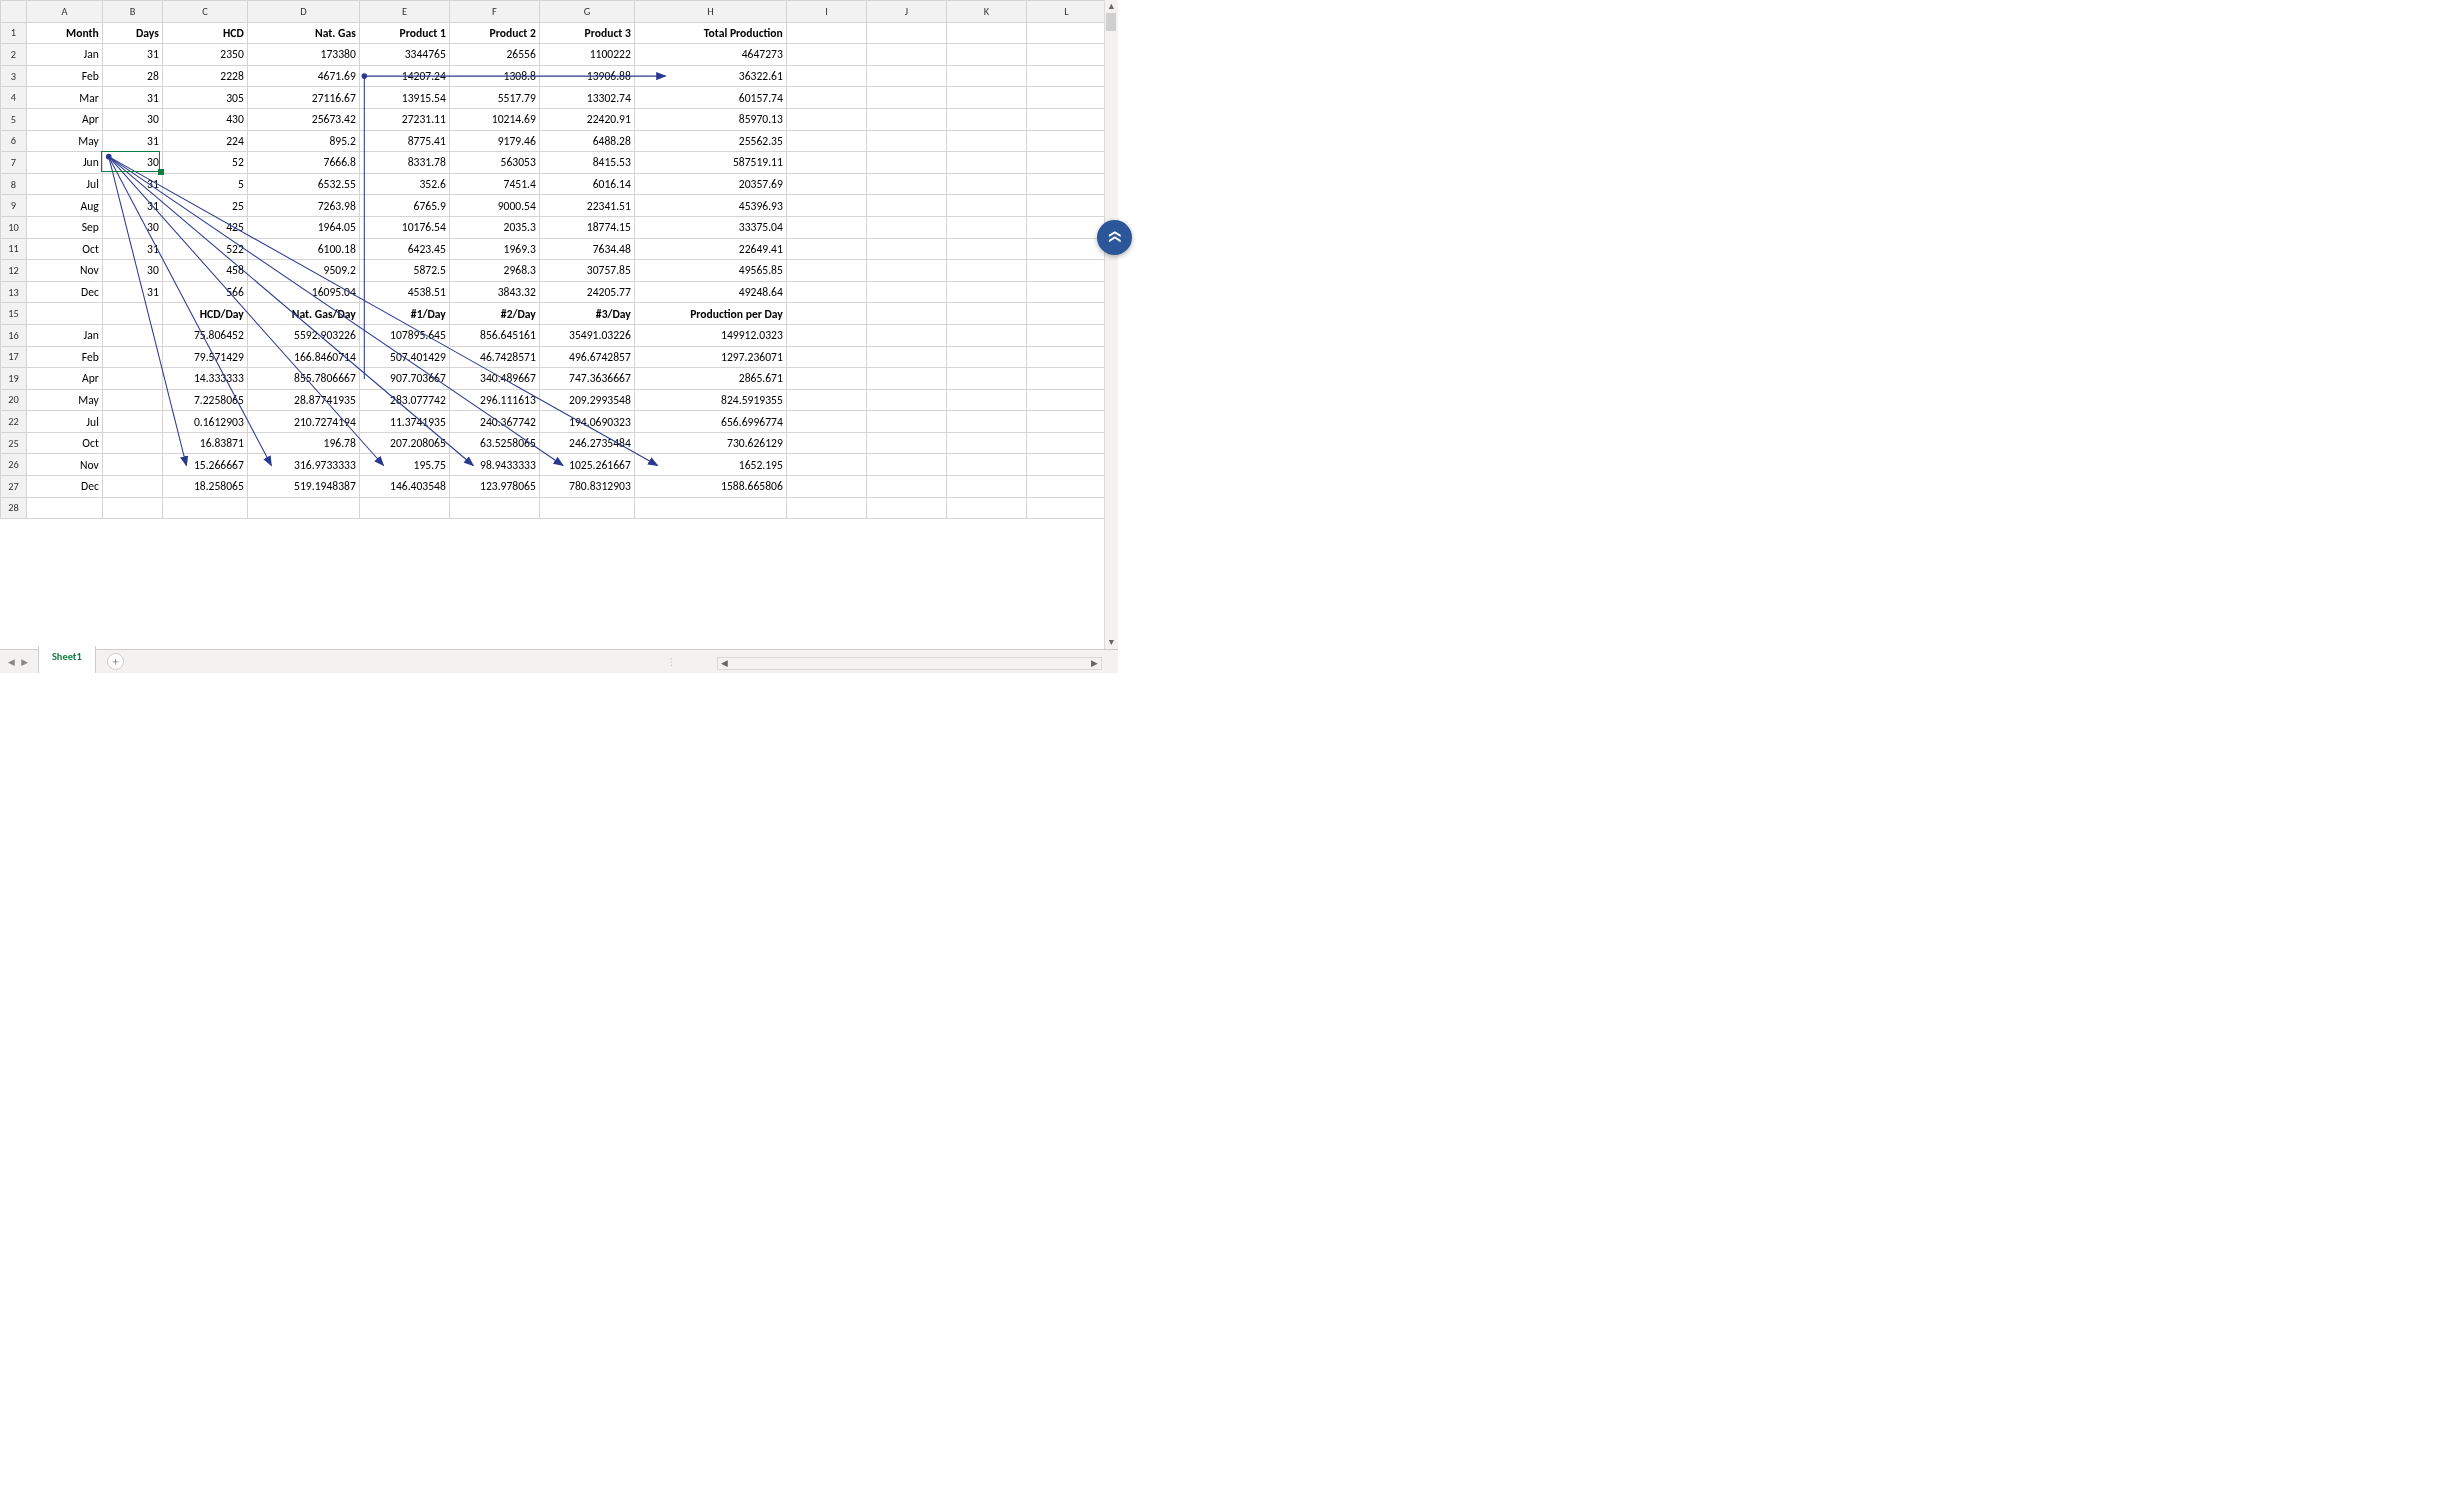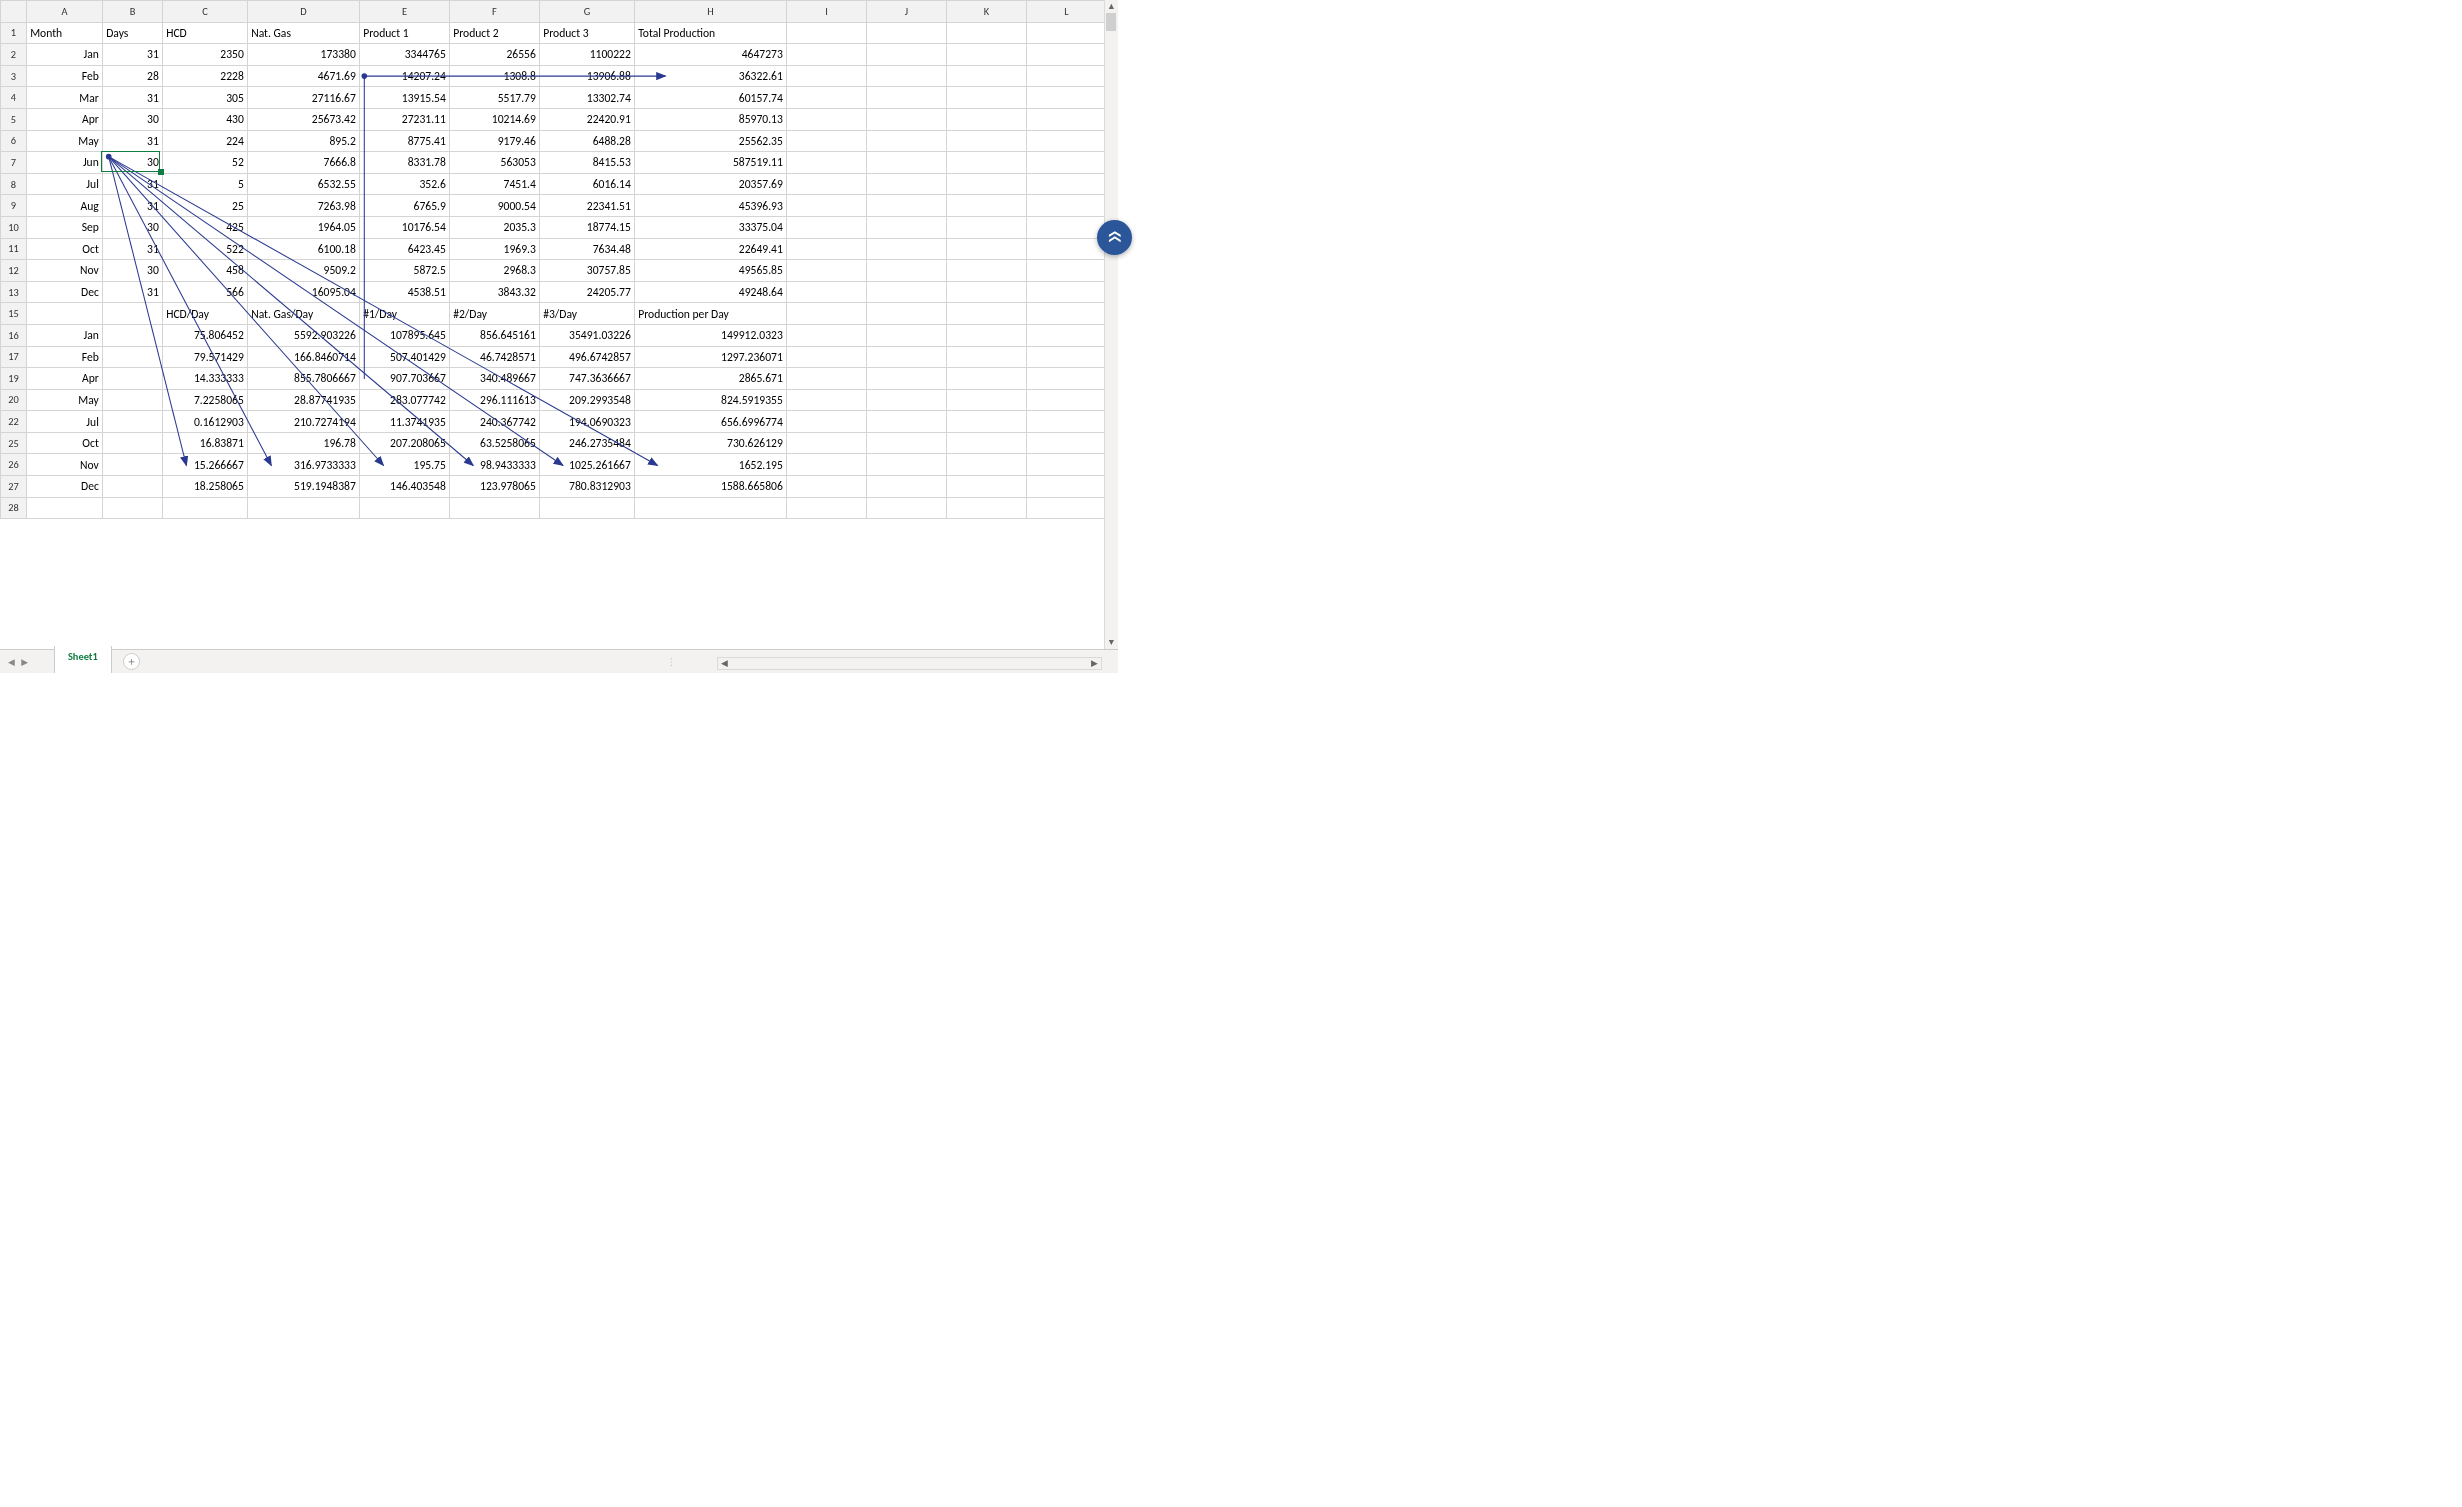--- a/index.html
+++ b/index.html
@@ -26,21 +26,21 @@
     background: #f2f2f2;
     font-weight: normal;
     text-align: center;
     color: #333;
     font-size: 10.4px;
   }
   .corner { background: #f2f2f2; width: 26px; }
   .rowhdr { background: #f2f2f2; text-align: center; width: 26px; }
   td.text { text-align: right; }
   td.num  { text-align: right; }
-  td.boldc { font-weight: normal; text-align: left; }
+  td.boldc { font-weight: bold; text-align: right; }
   .selected-outline {
     position: absolute;
     border: 1.6px solid #107c41;
     pointer-events: none;
   }
   .fill-handle {
     position: absolute;
     width: 5.6px; height: 5.6px;
     background: #107c41;
     pointer-events: none;
@@ -57,21 +57,21 @@
   .tab-nav { display: flex; align-items: center; padding: 0 8px; gap: 6.4px; color: #888; }
   .tab-nav span { font-size: 8.8px; }
   .tab {
     padding: 4px 13px 13px 13px;
     background: #fff;
     border: 0.8px solid #ccc;
     border-top: none;
     border-bottom: 1.6px solid #107c41;
     color: #107c41;
     font-weight: 600;
-    margin-left: 18px;
+    margin-left: 2px;
   }
   .addtab {
     width: 17.6px; height: 17.6px;
     border: 0.8px solid #ccc;
     border-radius: 50%;
     display: flex; align-items: center; justify-content: center;
     margin-left: 11.2px;
     color: #777;
     background: #fff;
     font-size: 11.2px;

